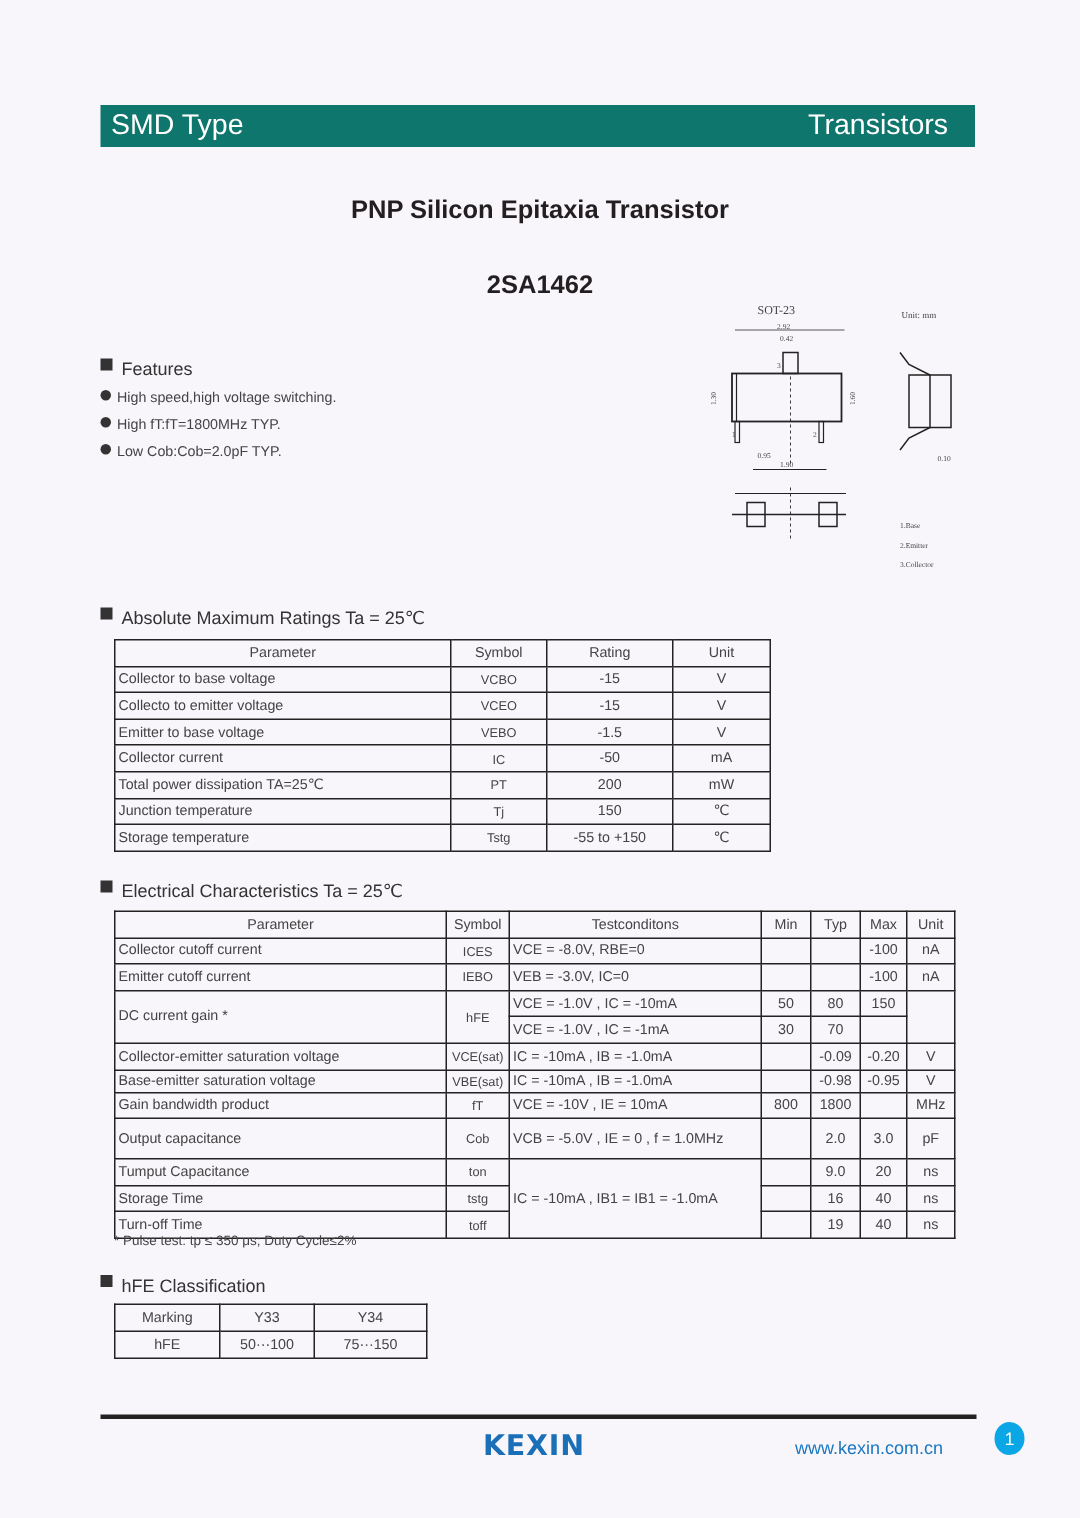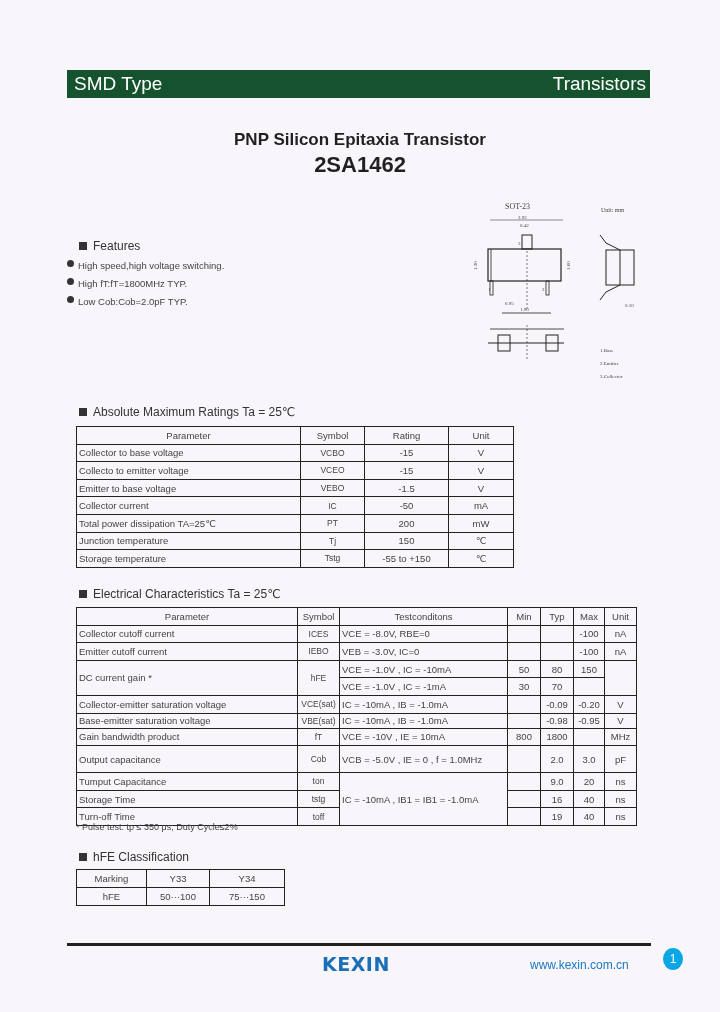--- a/index.html
+++ b/index.html
@@ -5,29 +5,29 @@
   html, body { margin: 0; padding: 0; }
   body {
     width: 720px; height: 1012px; position: relative; overflow: hidden;
     background: #f8f5fb;
     font-family: "Liberation Sans", "DejaVu Sans", sans-serif;
     color: #222;
   }
   .abs { position: absolute; }
   .header-bar {
     left: 67px; top: 70px; width: 583px; height: 28px;
-    background: #14532d; color: #fff;
+    background: #0f766e; color: #fff;
     display: flex; justify-content: space-between; align-items: center;
-    font-size: 19px; padding: 0 4px 0 7px; box-sizing: border-box;
+    font-size: 19px; padding: 0 18px 0 7px; box-sizing: border-box;
   }
   .title {
     left: 0; width: 720px; text-align: center; font-weight: bold; color: #231f20;
   }
   .section-head {
-    font-size: 12px; color: #333; display: flex; align-items: center; gap: 6px; margin-left: 12px;
+    font-size: 12px; color: #333; display: flex; gap: 6px;
   }
   .section-head .sq { width: 8px; height: 8px; background: #333; display: inline-block; }
   .feature { font-size: 9.5px; color: #444; display: flex; align-items: flex-start; gap: 2px; }
   .feature .dot { width: 7px; height: 7px; border-radius: 50%; background: #333; display: inline-block; margin-right: 2px; }
 
   table.grid { border-collapse: collapse; position: absolute; font-size: 9.5px; color: #444; table-layout: fixed; }
   table.grid td, table.grid th {
     border: 1.3px solid #222; padding: 0 2px; font-weight: normal; white-space: nowrap; overflow: hidden;
   }
   table.grid th { text-align: center; }
@@ -50,21 +50,21 @@
 </style>
 </head>
 <body>
 
 <div class="abs header-bar">
   <span>SMD Type</span>
   <span>Transistors</span>
 </div>
 
 <div class="abs title" style="top:130px;font-size:17px;">PNP Silicon Epitaxia Transistor</div>
-<div class="abs title" style="top:152px;font-size:22px;">2SA1462</div>
+<div class="abs title" style="top:180px;font-size:17px;">2SA1462</div>
 
 <div class="abs section-head" style="left:67px;top:239px;">
   <span class="sq"></span>
   <span>Features</span>
 </div>
 <div class="abs feature" style="left:67px;top:260px;">
   <span class="dot"></span>
   <span>High speed,high voltage switching.</span>
 </div>
 <div class="abs feature" style="left:67px;top:278px;">

